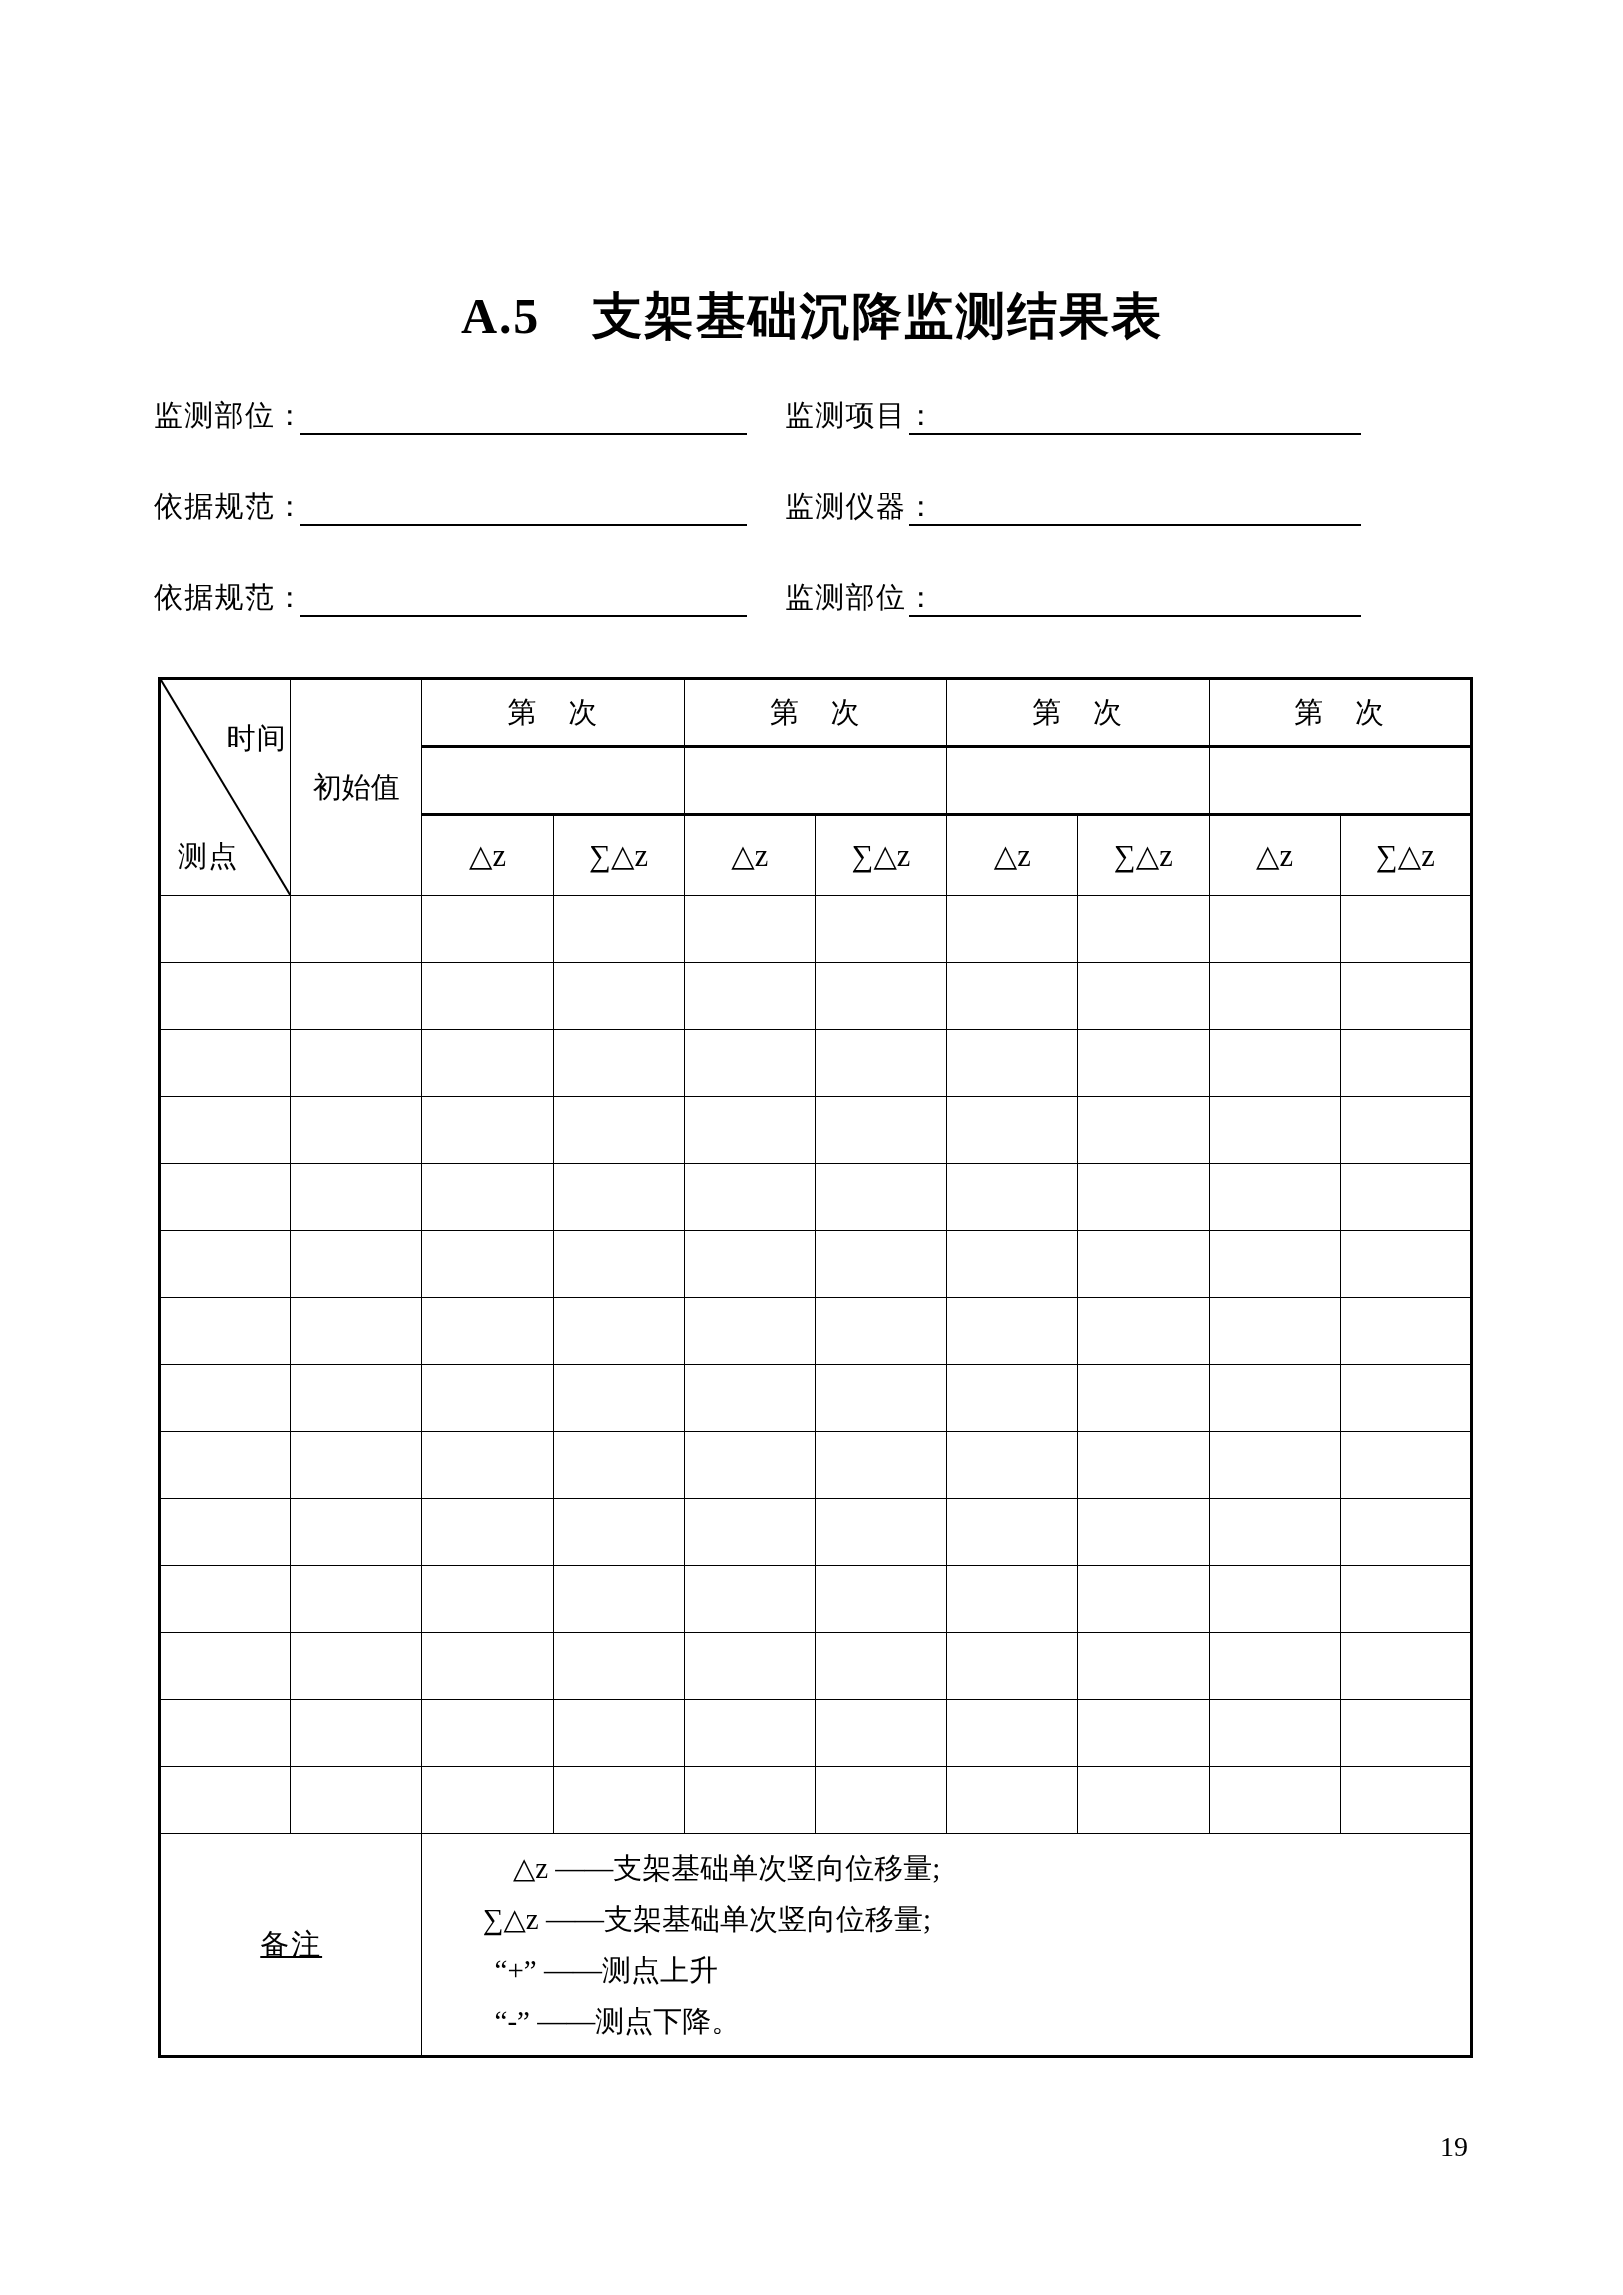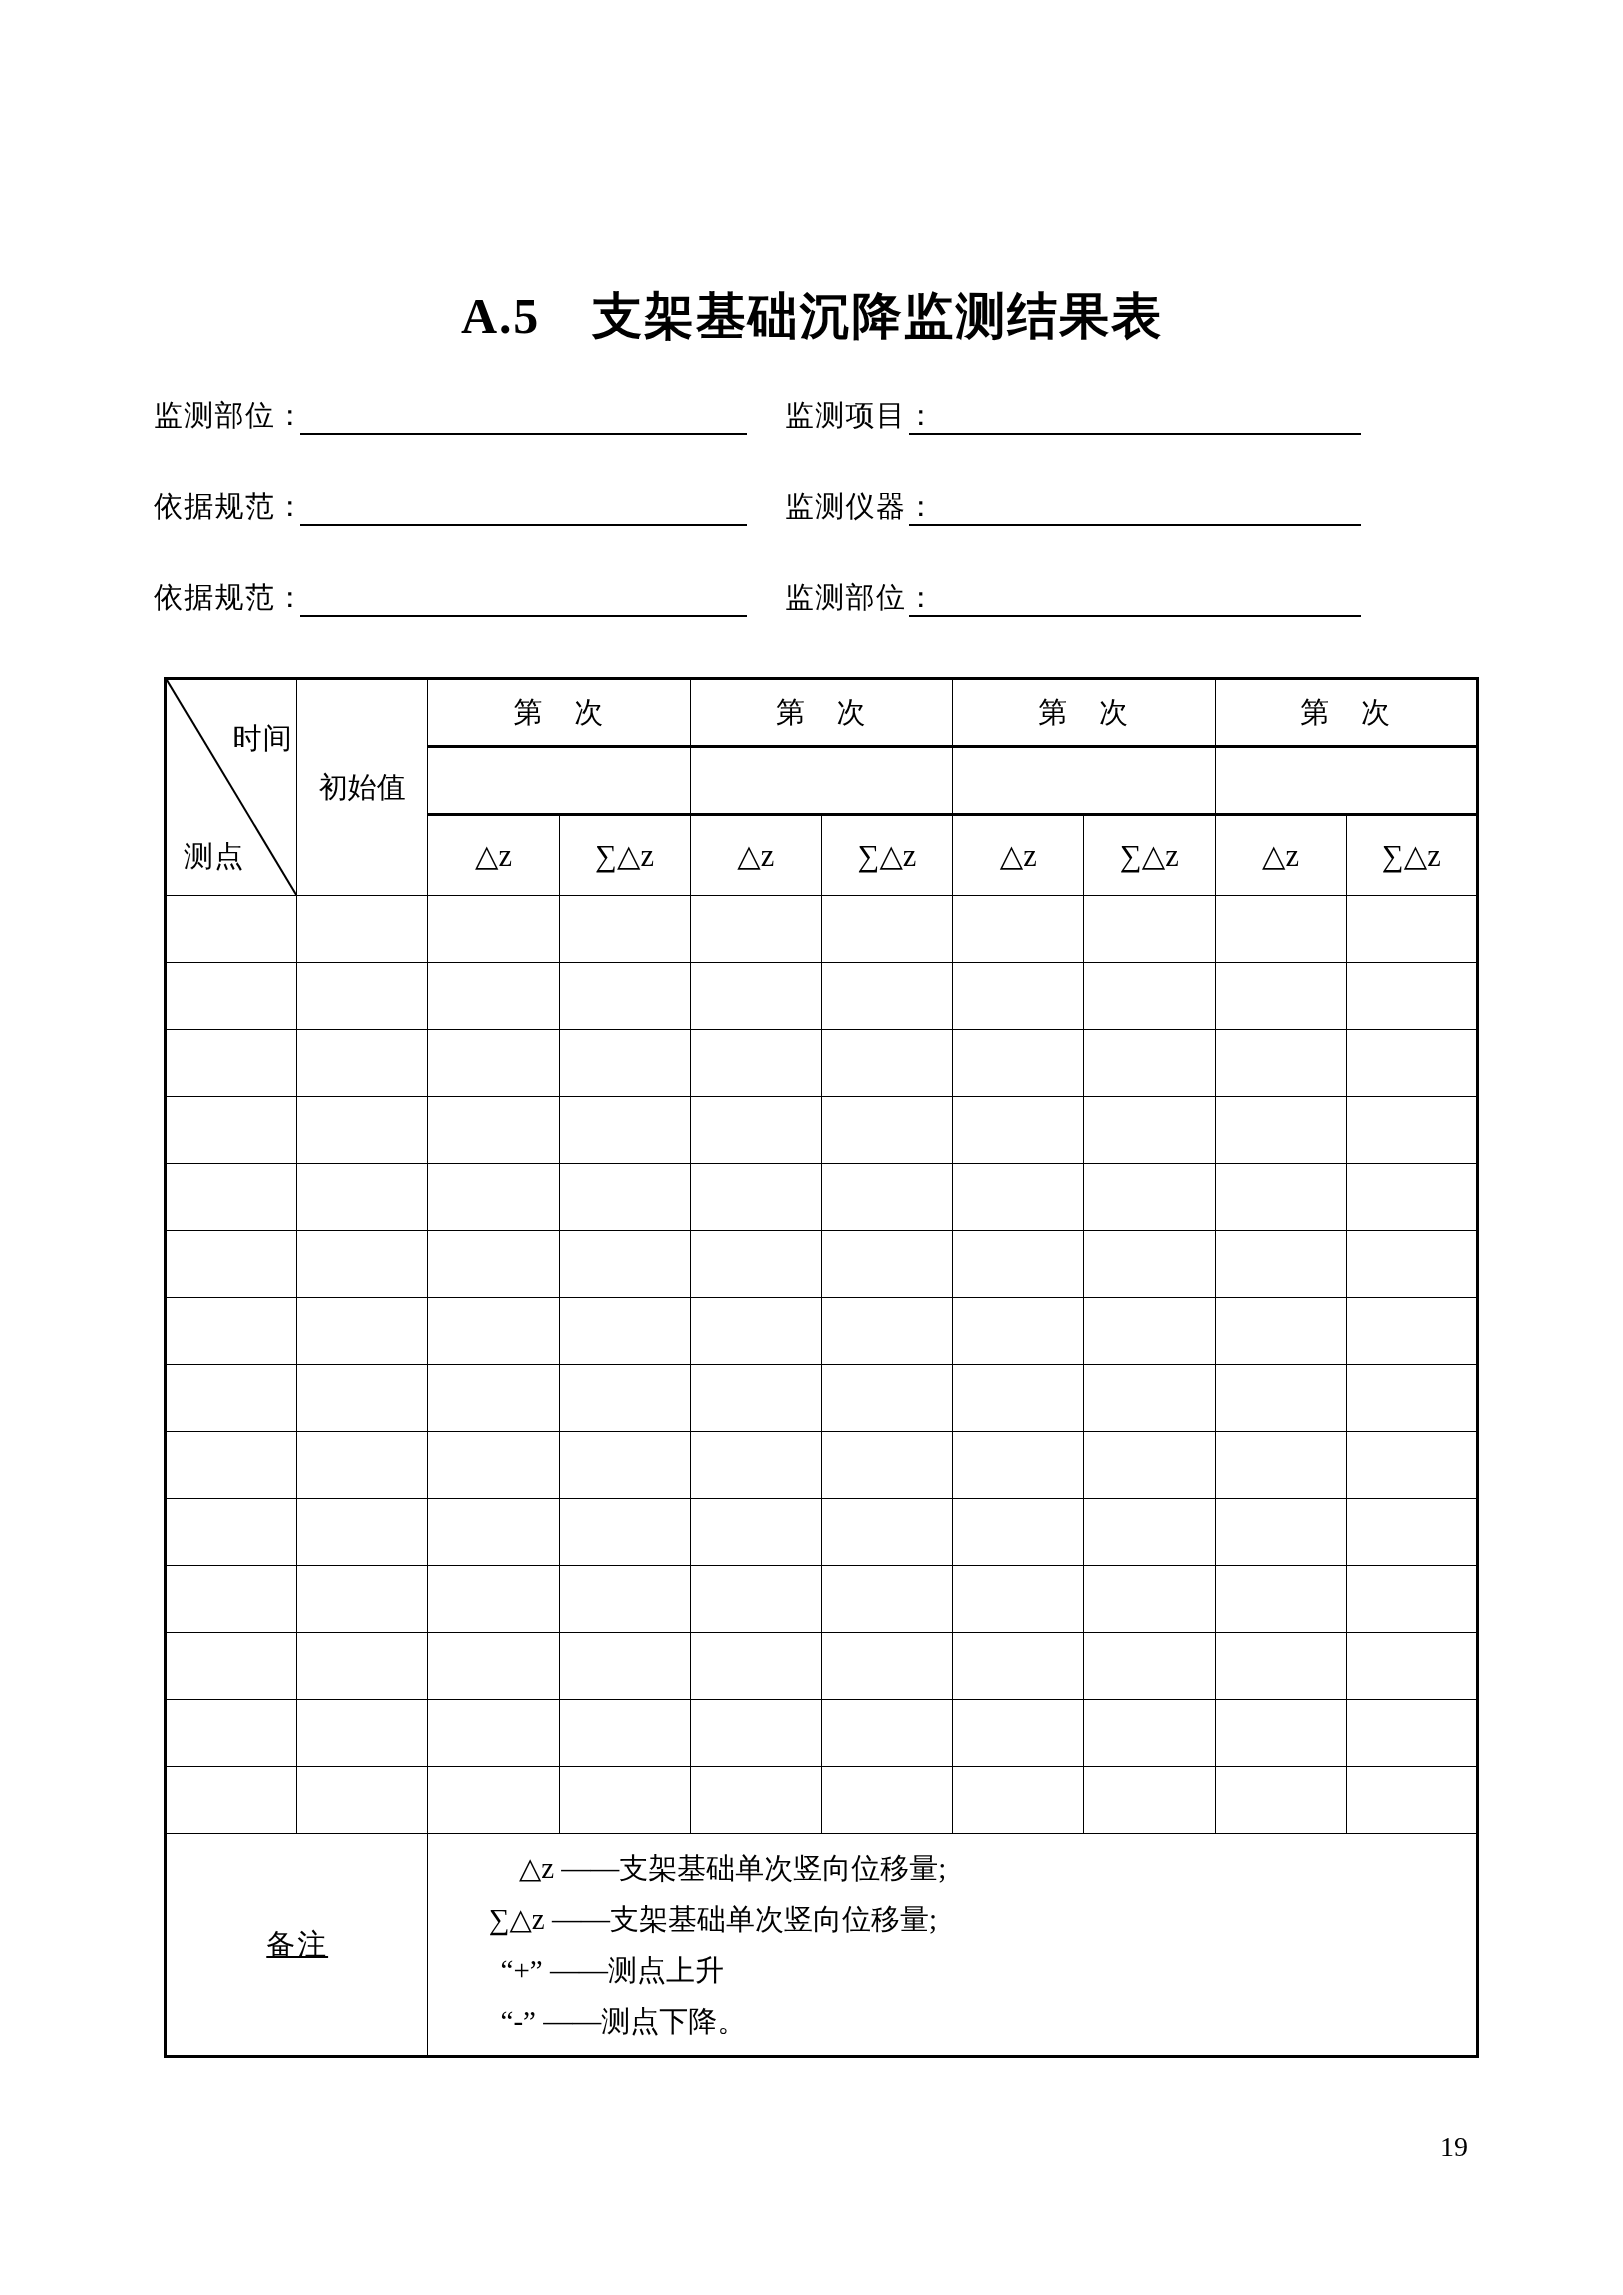--- a/index.html
+++ b/index.html
@@ -21,21 +21,21 @@
   .form-row .lab.l2{left:761px;margin-left:24px;}
   .form-row .blank{position:absolute;bottom:1.3px;height:0;border-bottom:2.6px solid #000;}
   .form-row .b1{left:300px;width:447px;}
   .form-row .b2{left:909px;width:452px;}
   .row1{top:396px;} .row2{top:487px;} .row3{top:578px;}
   .unit{
     position:absolute;top:623px;left:0;width:1468px;
     text-align:right;font-size:29px;letter-spacing:0.6px;
   }
   .grid{
-    position:absolute;left:164px;top:677px;
+    position:absolute;left:158px;top:677px;
     width:1315px;height:1350px;
     border-collapse:collapse;table-layout:fixed;
   }
   .grid td{
     border:1.3px solid #000;
     padding:0;margin:0;
     text-align:center;vertical-align:middle;
     font-size:29px;
   }
   .grid{border:3.2px solid #000;}

